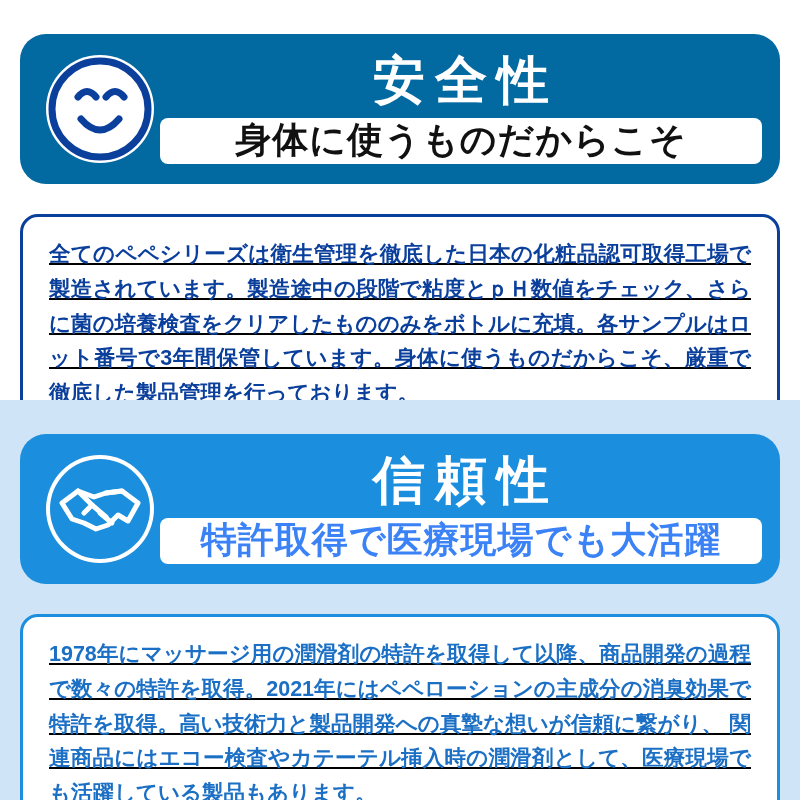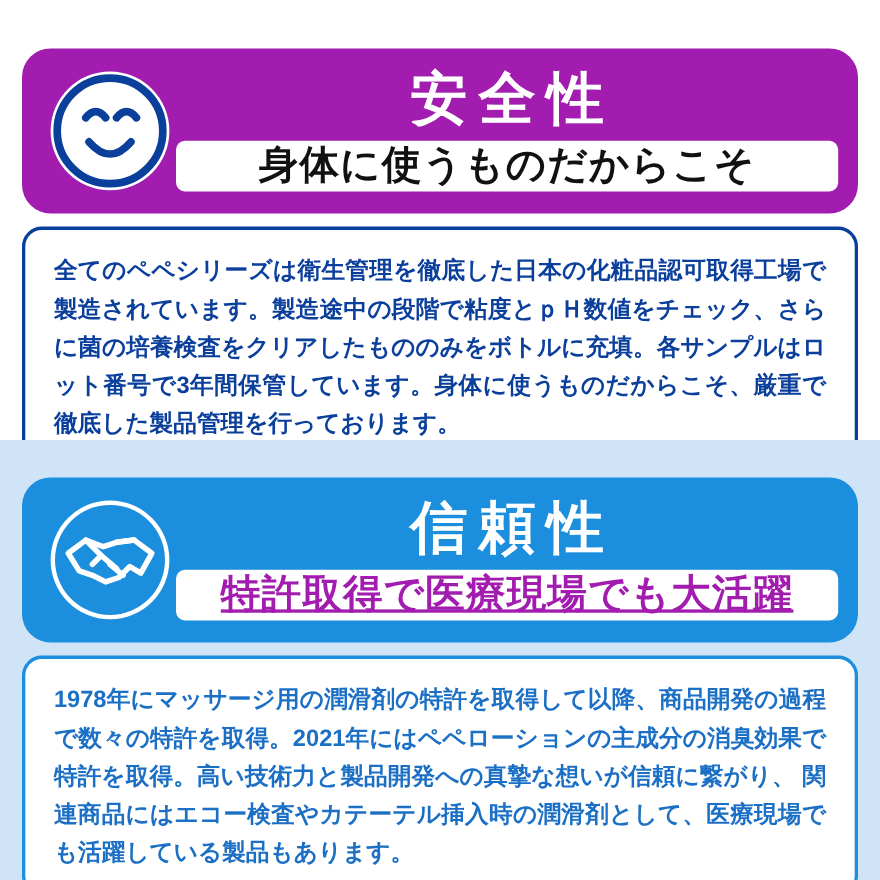--- a/index.html
+++ b/index.html
@@ -40,22 +40,21 @@
   
   .header-band {
     position: relative;
     height: 150px;
     border-radius: 26px;
     display: flex;
     align-items: center;
     box-sizing: border-box;
   }
   .header-safety {
-    background: #a21caf;
-    margin-top: 10px;
+    background: #0369a1;
   }
   .header-trust {
     background: #1b8ede;
   }
 
   .badge {
     width: 108px;
     height: 108px;
     border-radius: 50%;
     background: #ffffff;
@@ -96,28 +95,29 @@
   }
   .header-sub {
     font-size: 36px;
     font-weight: bold;
     letter-spacing: 1px;
     line-height: 1.12;
     font-family: "Liberation Serif", serif;
     white-space: nowrap;
   }
   .sub-safety { color: #111111; }
-  .sub-trust  { color: #a21caf; text-decoration: underline; }
+  .sub-trust  { color: #3b82f6; }
 
   
   .body-card {
-    margin-top: 12px;
+    margin-top: 30px;
     border-radius: 18px;
     box-sizing: border-box;
     padding: 20px 26px 18px 26px;
+    text-decoration: underline;
   }
   .card-safety {
     background: #ffffff;
     border: 3px solid #0b3f9c;
   }
   .card-trust {
     background: #ffffff;
     border: 3px solid #1b8ede;
   }
   .body-text {

